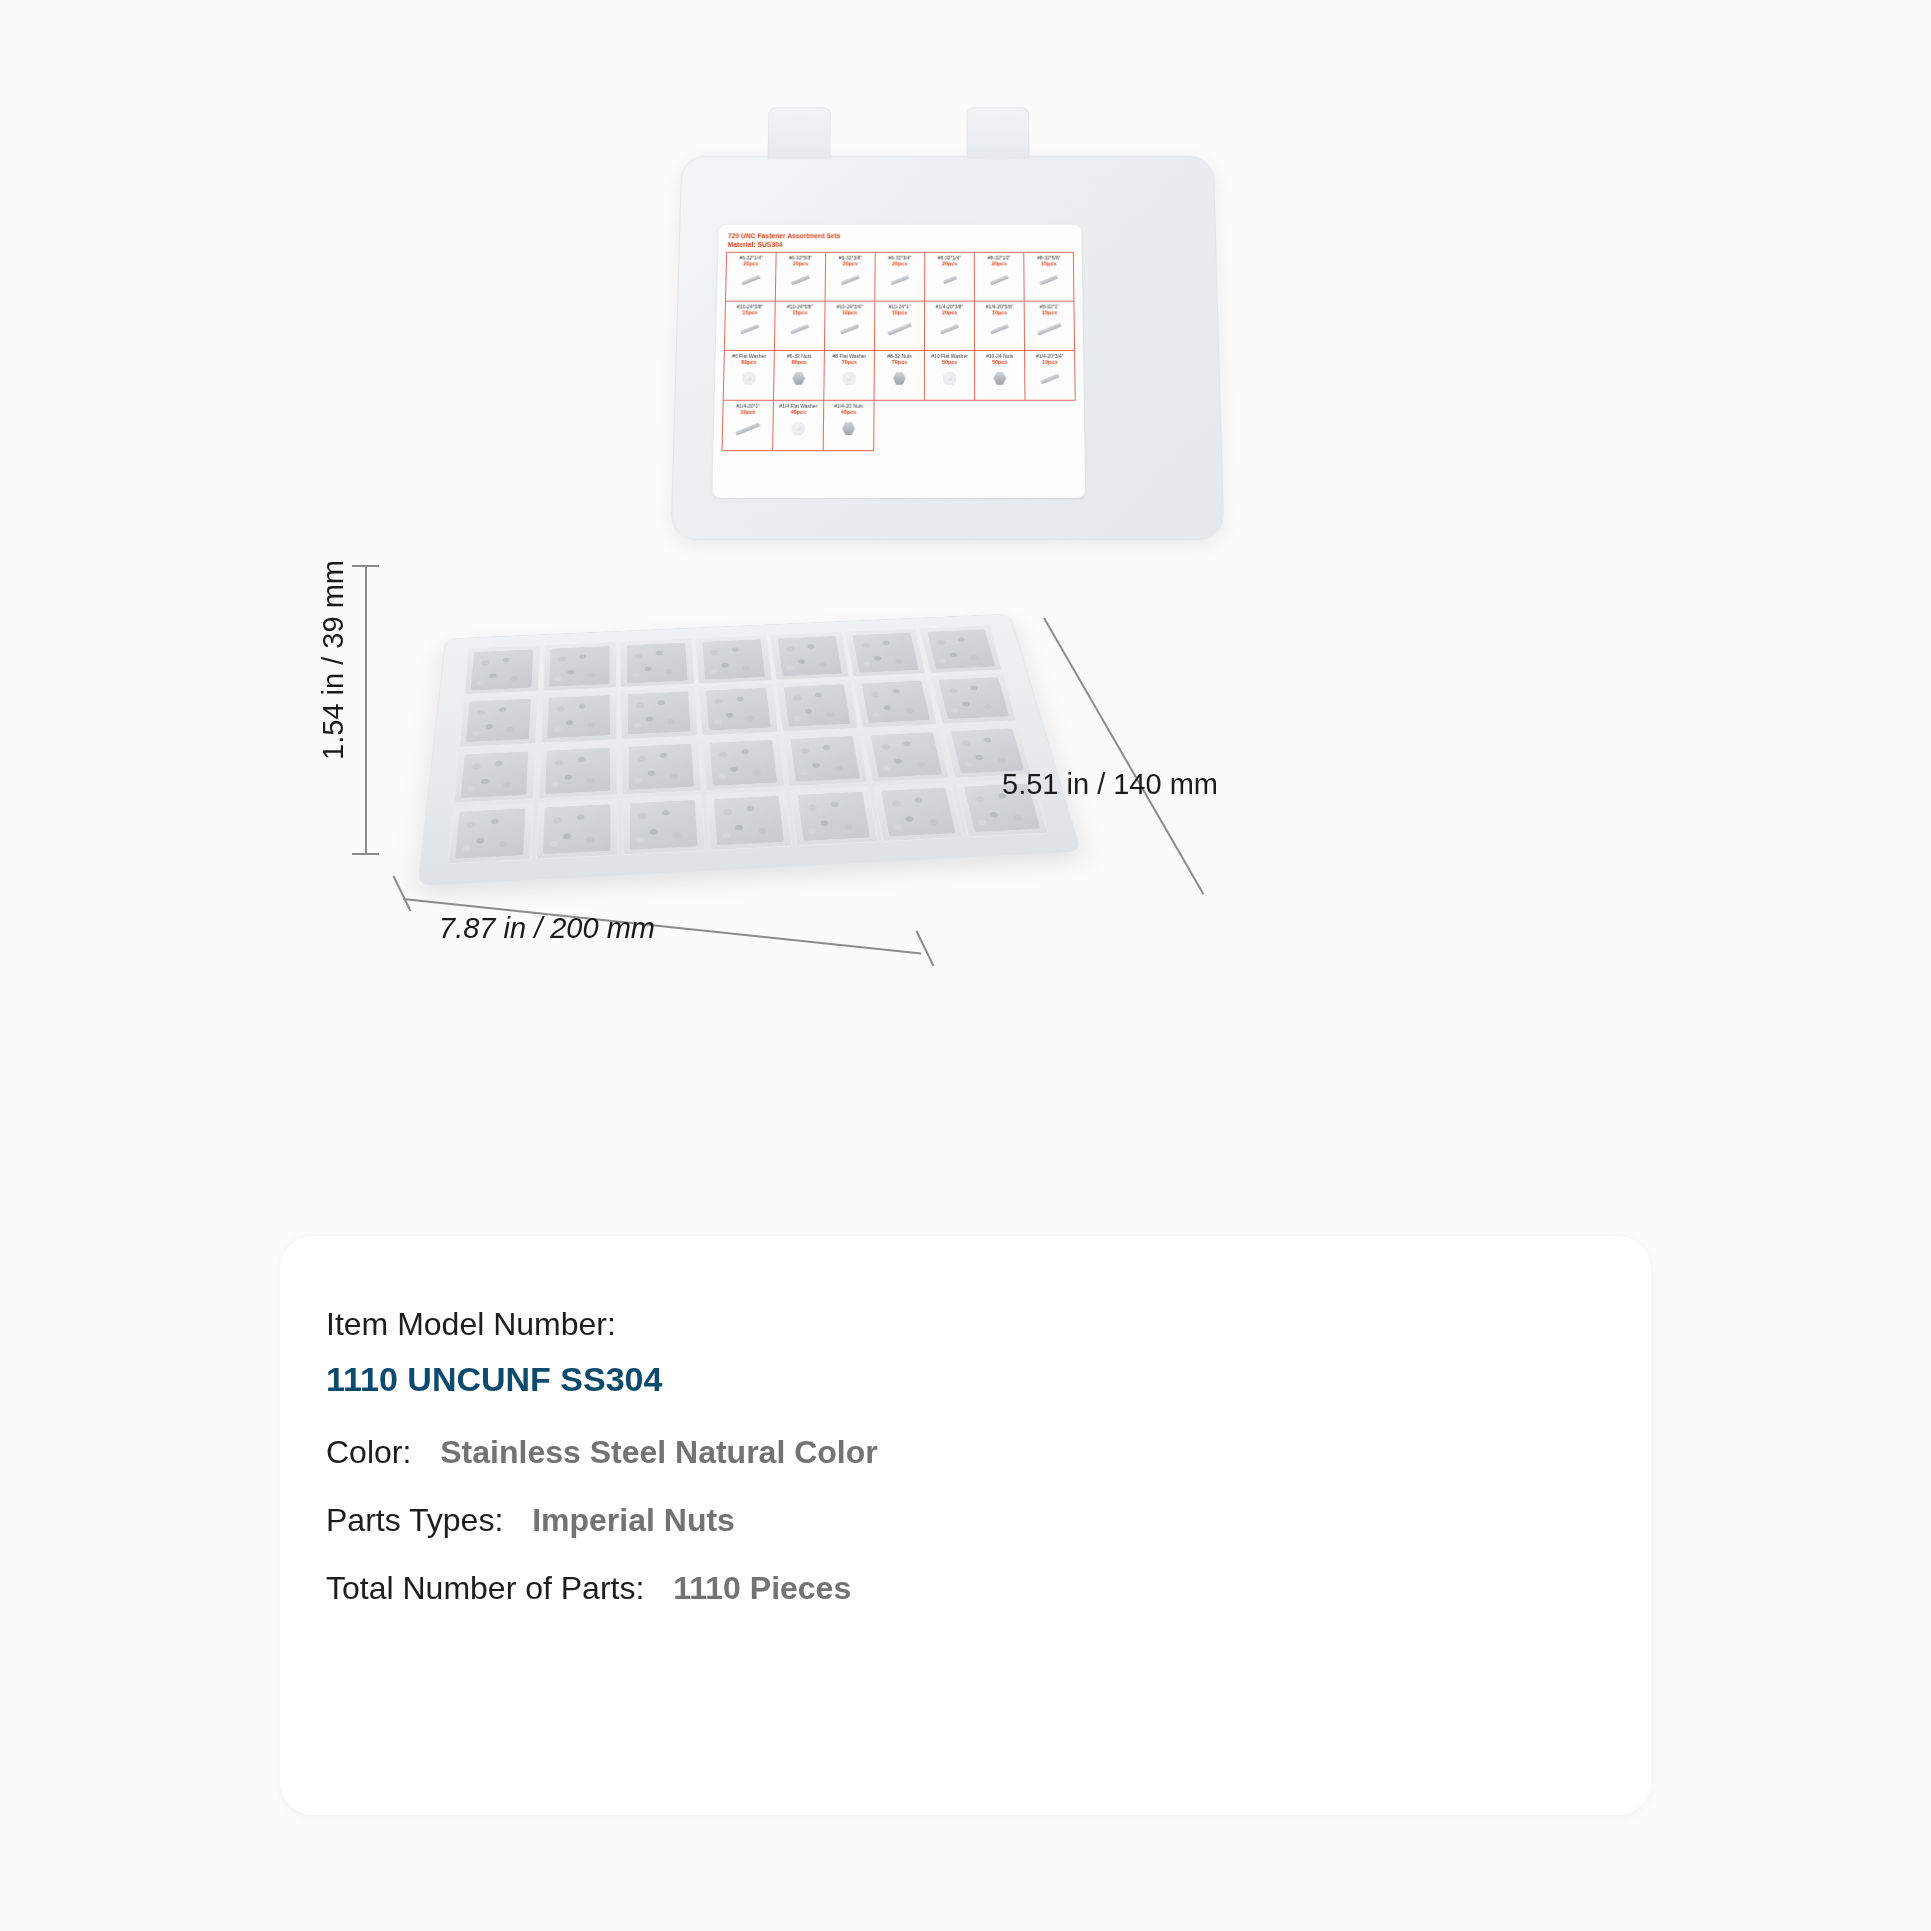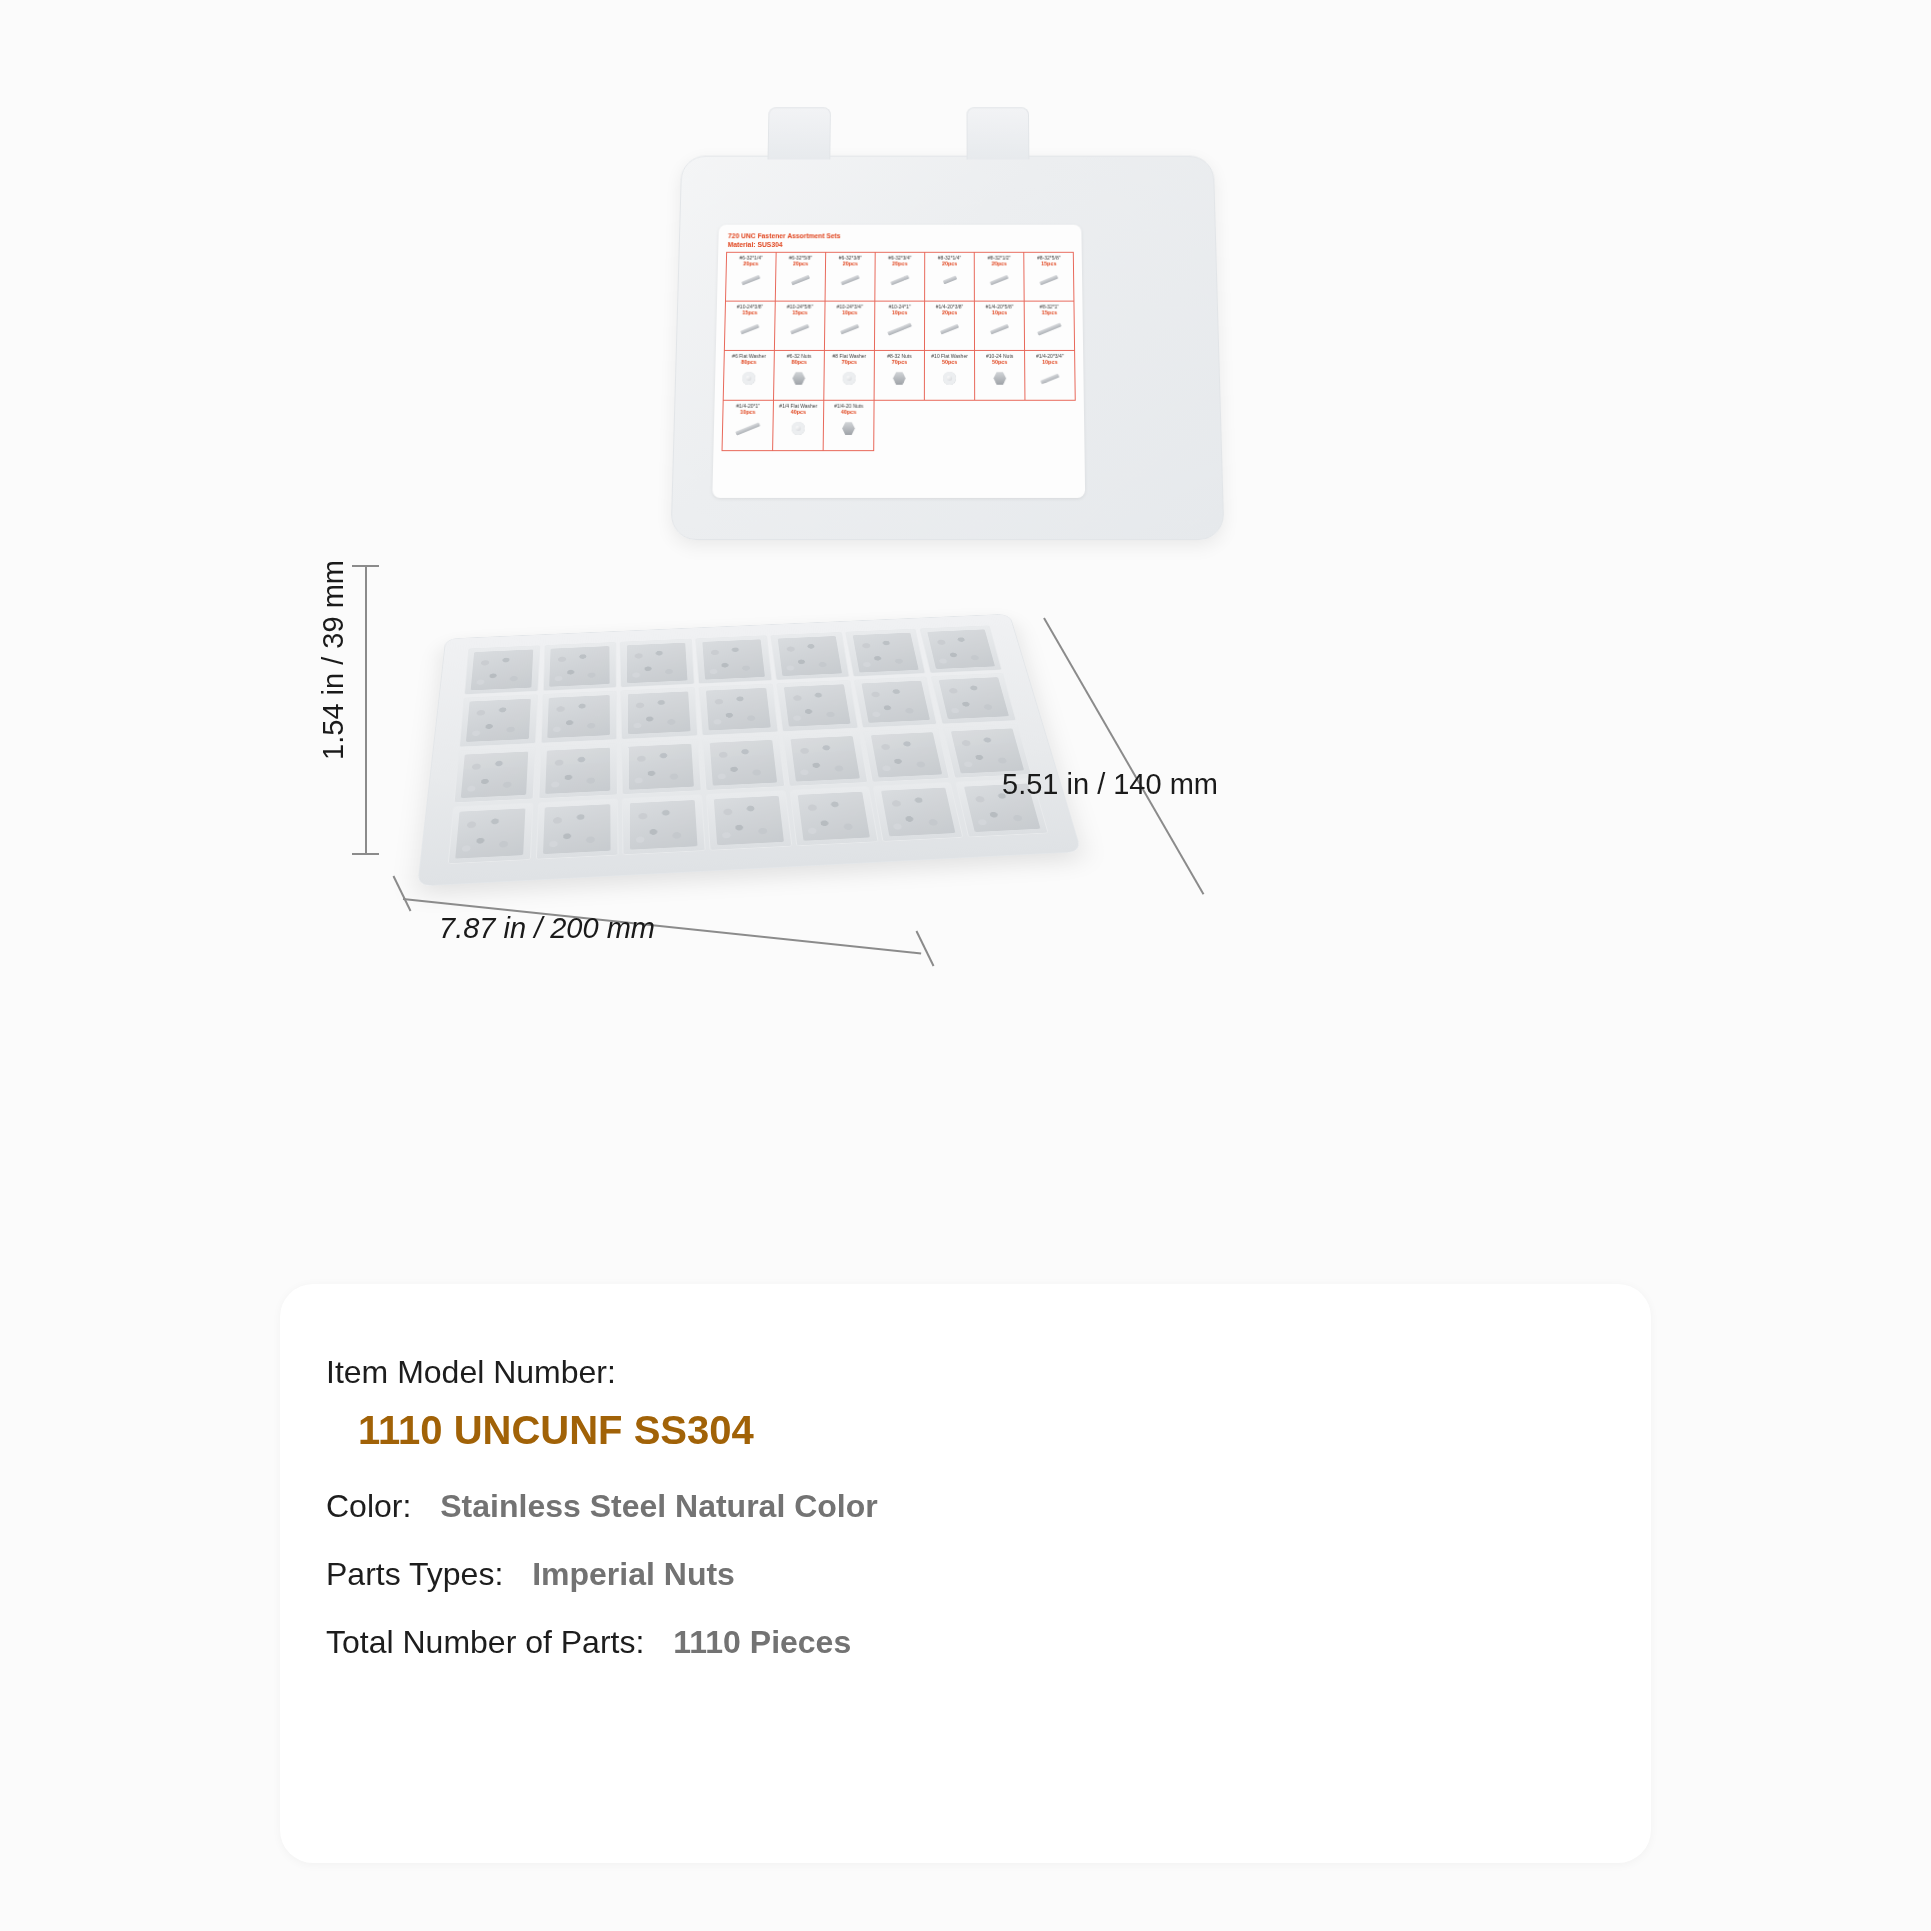--- a/index.html
+++ b/index.html
@@ -198,21 +198,21 @@
   }
   .dim-line {
     position: absolute;
     background: #8b8b8b;
   }
 
   
   .spec-card {
     position: absolute;
     left: 280px;
-    top: 1284px;
+    top: 1236px;
     width: 1371px;
     height: 579px;
     background: #ffffff;
     border-radius: 33px;
     box-shadow: 0 1.9px 9.7px rgba(0,0,0,0.04);
     display: flex;
     box-sizing: border-box;
     padding: 68px 0 0 0;
   }
   .spec-col {
@@ -227,27 +227,26 @@
     margin-bottom: 27px;
     font-weight: 400;
   }
   .spec-line.tight { margin-bottom: 21px; }
   .hl {
     color: #737373;
     font-weight: bold;
     margin-left: 20px;
   }
   .hl-block {
-    color: #a16207;
+    color: #0c4a6e;
     font-weight: bold;
-    font-size: 40px;
+    font-size: 34px;
     display: block;
     margin-top: 15.4px;
     margin-bottom: 33px;
-    margin-left: 32px;
   }
   .spec-sub {
     font-size: 34px;
     color: #e0431c;
     font-weight: bold;
     line-height: 1.45;
   }
 </style>
 </head>
 <body>

